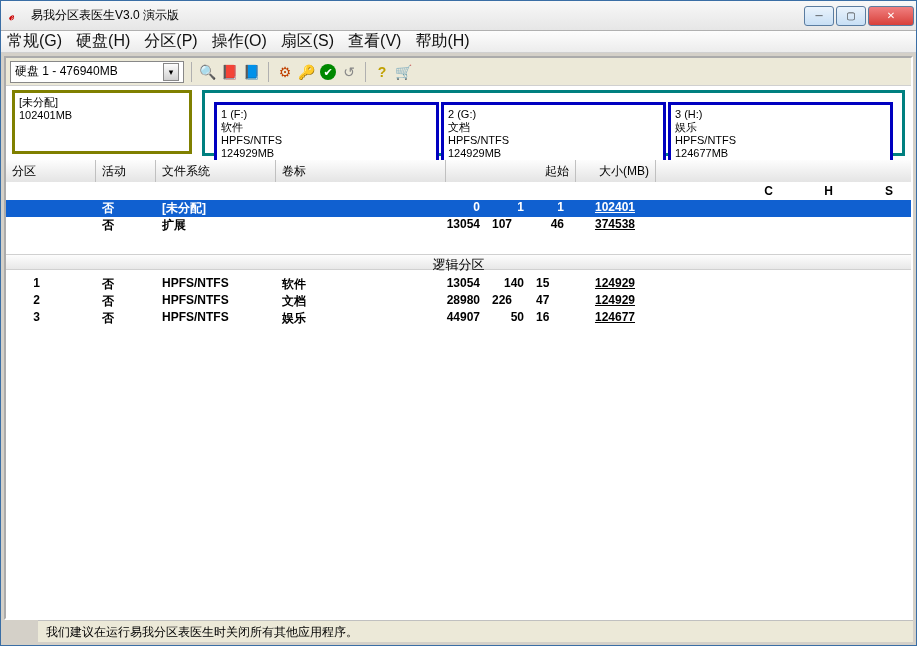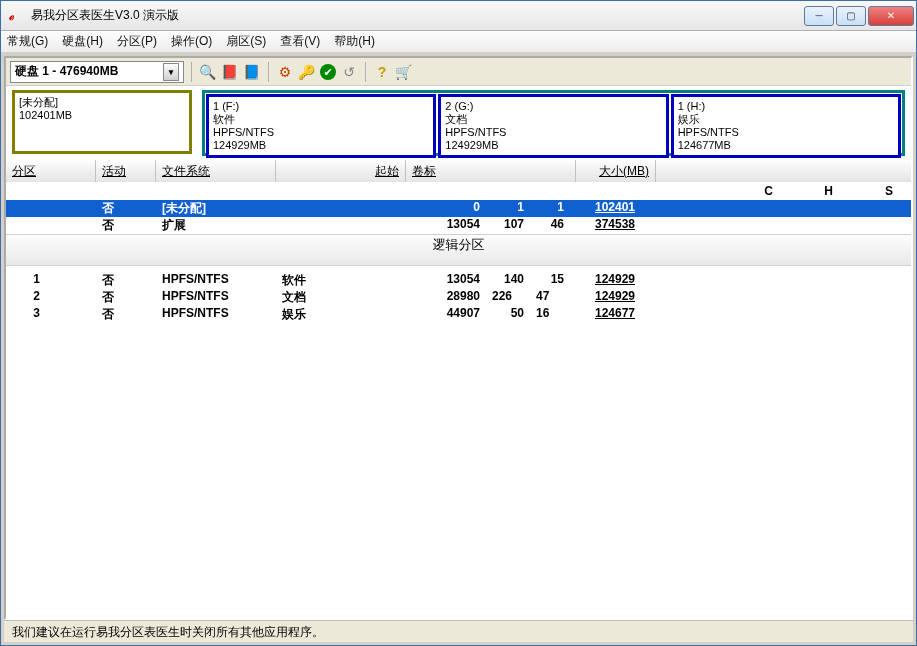--- a/index.html
+++ b/index.html
@@ -3,44 +3,44 @@
 <meta charset="utf-8">
 <style>
 * { box-sizing: border-box; margin: 0; padding: 0; font-family: "SimSun", "Microsoft YaHei", Arial, sans-serif; }
 body { background: #fff; width: 917px; height: 646px; overflow: hidden; border: 1px solid #3a6ea5; display:flex; flex-direction:column;}
 .titlebar { height: 30px; background: linear-gradient(to bottom, #f8f8f8, #e6e6e6); display: flex; align-items: center; padding: 0 2px 0 8px; border-bottom: 1px solid #b0b0b0;}
 .titlebar .app-icon { width: 16px; height: 16px; margin-right: 6px; color:#c00; font-weight:bold; font-size:11px;}
 .titlebar .title { font-size: 12px; color: #000; flex: 1; }
 .titlebar .win-btns { display: flex; gap: 2px; }
 .titlebar .win-btn { width: 30px; height: 20px; border: 1px solid #5a7ca0; border-radius: 3px; display: flex; align-items: center; justify-content: center; background: linear-gradient(to bottom, #eaf3fc, #c8dff5); font-size:10px; color:#333;}
 .titlebar .win-btn.close { background: linear-gradient(to bottom, #f08080, #d8403a); color:#fff; width:46px;}
-.menubar { height: 22px; background: linear-gradient(to bottom,#fdfdfd,#ececec); display: flex; align-items: center; padding: 0 6px; font-size: 12px; gap: 14px; border-bottom: 1px solid #d0d0d0;}
+.menubar { height: 22px; background: linear-gradient(to bottom,#fdfdfd,#ececec); display: flex; align-items: center; padding: 0 6px; font-size: 16px; gap: 14px; border-bottom: 1px solid #d0d0d0;}
 .menubar span { cursor: default; color:#111;}
 .content-border { padding:3px; flex:1; display:flex; flex-direction:column; background:#d4d0c8;}
 .inner { border:2px inset #fff; background:#fff; flex:1; display:flex; flex-direction:column;}
 .toolbar { height: 28px; display: flex; align-items: center; padding: 2px 4px; gap: 4px; border-bottom: 1px solid #d0d0d0; background:#ece9d8;}
-.disk-select { height: 22px; width: 174px; border: 1px solid #888; background: #fff; display:flex; align-items:center; padding:0 4px; font-size:12px; font-weight:bold; justify-content:space-between;}
+.disk-select { height: 22px; width: 174px; border: 1px solid #888; background: #fff; display:flex; align-items:center; padding:0 4px; font-size:12px; font-weight:normal; justify-content:space-between;}
 .disk-select .dd-btn{ width:16px; height:18px; border:1px solid #888; background: linear-gradient(to bottom,#fdfdfd,#d0d0d0); display:flex;align-items:center;justify-content:center;font-size:9px;}
 .tb-sep { width:1px; height:20px; background:#b0b0b0; margin:0 3px;}
 .tb-icon { width:18px; height:18px; display:flex; align-items:center; justify-content:center; font-size:14px; cursor:default;}
 .disk-map { height: 74px; padding: 4px 6px; display:flex; gap:10px; background:#fff;}
 .part-box { height: 64px; border: 3px solid; padding: 3px 4px; font-size: 11px; line-height: 13px; background:#fff;}
 .part-box.unalloc { border-color:#808000; width:180px;}
-.ext-wrap { border:3px solid #008080; flex:1; display:flex; padding:1px; gap:2px;}
+.ext-wrap { border:3px solid #008080; flex:1; display:flex; padding:9px; gap:2px;}
 .ext-wrap .part-box.logical { border-color:#0000c0; flex:1;}
 .grid-area { flex:1; background:#fff; overflow:auto; font-size:12px;}
 .grid-header { display:flex; height:22px; background:linear-gradient(to bottom,#fdfdfd,#e4e4e4);}
-.gh { border-right:1px solid #c0c0c0; padding:3px 6px; display:flex; align-items:center;text-decoration:underline;}
+.gh { border-right:1px solid #c0c0c0; padding:3px 6px; display:flex; align-items:center;}
 .sub-chs { display:flex; justify-content:flex-end; gap:30px; padding:2px 18px 2px 0; font-weight:bold; font-size:12px;}
 .row { display:flex; height:17px; font-size:12px; font-weight:bold; font-family:"SimSun",monospace;}
 .row .c { padding:0 6px;}
 .row.selected { background:#1060d0; color:#fff;}
-.section-head { background:linear-gradient(to bottom,#fdfdfd,#e8e8e8); text-align:center; font-size:13px; height:32px; line-height:20px; border-top:1px solid #d0d0d0;border-bottom:1px solid #d0d0d0; }
+.section-head { background:linear-gradient(to bottom,#fdfdfd,#e8e8e8); text-align:center; font-size:13px; height:16px; line-height:20px; border-top:1px solid #d0d0d0;border-bottom:1px solid #d0d0d0; margin-top:20px;}
 .w-id{width:40px;text-align:right;} .w-dr{width:50px;} .w-act{width:60px;} .w-fs{width:120px;} .w-lbl{width:100px;} .w-sz{width:90px;text-align:center;text-decoration:underline;}
-.statusbar { height:22px; background:#ece9d8; border-top:1px solid #c0c0c0; font-size:12px; padding:3px 8px;}
+.statusbar { height:22px; background:#ece9d8; border-top:1px solid #c0c0c0; font-size:12px; padding:3px 8px;margin-left:34px;}
 </style>
 </head>
 <body>
 
 <div class="titlebar">
   <span class="app-icon">ℯ</span>
   <span class="title">易我分区表医生V3.0 演示版</span>
   <div class="win-btns">
     <div class="win-btn">─</div>
     <div class="win-btn">▢</div>
@@ -92,35 +92,35 @@
       <div>HPFS/NTFS</div>
       <div>124929MB</div>
     </div>
     <div class="part-box logical">
       <div>2 (G:)</div>
       <div>文档</div>
       <div>HPFS/NTFS</div>
       <div>124929MB</div>
     </div>
     <div class="part-box logical">
-      <div>1 (H:)</div>
+      <div>3 (H:)</div>
       <div>娱乐</div>
       <div>HPFS/NTFS</div>
       <div>124677MB</div>
     </div>
   </div>
 </div>
 
 <div class="grid-area">
   <div class="grid-header">
     <div class="gh" style="width:90px">分区</div>
     <div class="gh" style="width:60px">活动</div>
     <div class="gh" style="width:120px">文件系统</div>
+    <div class="gh" style="width:170px">卷标</div>
     <div class="gh" style="width:130px;justify-content:flex-end">起始</div>
-    <div class="gh" style="width:170px">卷标</div>
     <div class="gh" style="width:80px;justify-content:flex-end">大小(MB)</div>
   </div>
   <div class="sub-chs" style="padding-left:440px;">
     <span style="width:48px;text-align:right">C</span>
     <span style="width:30px;text-align:right">H</span>
     <span style="width:30px;text-align:right">S</span>
   </div>
   <div id="top-rows">
           <div class="row selected">
             <span class="c w-id"></span>
@@ -133,36 +133,36 @@
             <span class="c" style="width:40px;text-align:right">1</span>
             <span class="c w-sz">102401</span>
           </div>
           <div class="row">
             <span class="c w-id"></span>
             <span class="c w-dr"></span>
             <span class="c w-act">否</span>
             <span class="c w-fs">扩展</span>
             <span class="c w-lbl"></span>
             <span class="c" style="width:110px;text-align:right">13054</span>
-            <span class="c" style="width:44px;text-align:right">107</span>
+            <span class="c" style="width:44px;text-align:left">107</span>
             <span class="c" style="width:40px;text-align:right">46</span>
             <span class="c w-sz">374538</span>
           </div>
         </div>
   <div class="section-head">逻辑分区</div>
   <div id="logical-rows" style="margin-top:6px;">
           <div class="row">
             <span class="c w-id">1</span>
             <span class="c w-dr"><f:></f:></span>
             <span class="c w-act">否</span>
             <span class="c w-fs">HPFS/NTFS</span>
             <span class="c w-lbl">软件</span>
             <span class="c" style="width:110px;text-align:right">13054</span>
             <span class="c" style="width:44px;text-align:right">140</span>
-            <span class="c" style="width:40px;text-align:right">15</span>
+            <span class="c" style="width:40px;">15</span>
             <span class="c w-sz">124929</span>
           </div>
           <div class="row">
             <span class="c w-id">2</span>
             <span class="c w-dr"><g:></g:></span>
             <span class="c w-act">否</span>
             <span class="c w-fs">HPFS/NTFS</span>
             <span class="c w-lbl">文档</span>
             <span class="c" style="width:110px;text-align:right">28980</span>
             <span class="c" style="width:44px;text-align:left">226</span>

